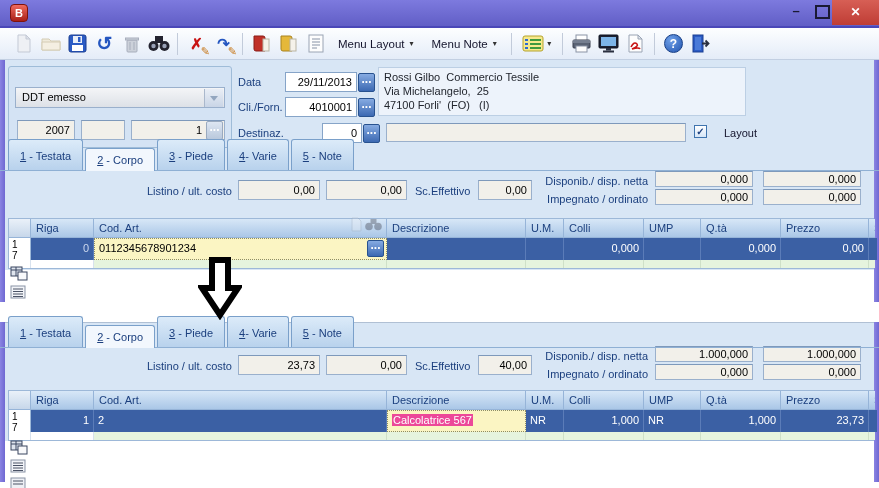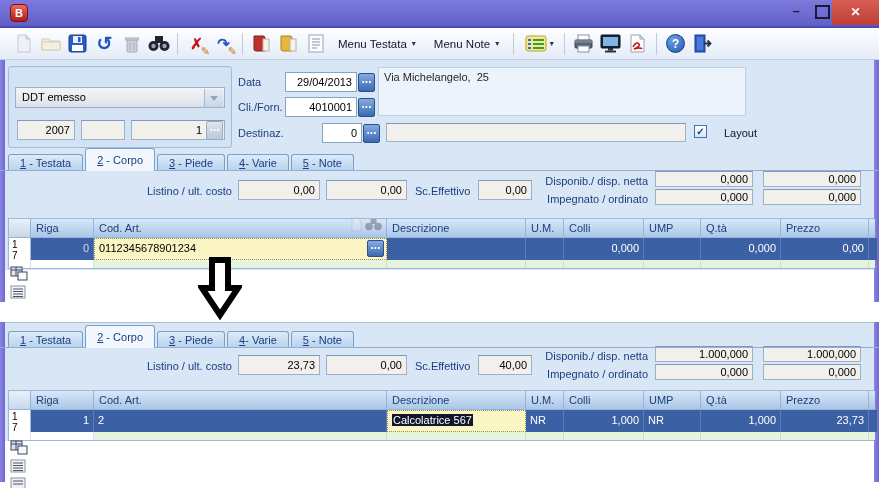--- a/index.html
+++ b/index.html
@@ -47,21 +47,21 @@
          border-left:1px solid #aab8cc;}
   .ddbtn:after{content:"";position:absolute;left:5px;top:7px;border-left:4px solid transparent;
          border-right:4px solid transparent;border-top:5px solid #93a6bf;}
   .custbox{left:378px;top:67px;width:368px;height:49px;background:#edf3fb;border:1px solid #bccfe4;
            box-sizing:border-box;padding:2px 0 0 5px;color:#22262e;line-height:14px;}
   .custbox div{white-space:pre;}
   .cb{width:13px;height:13px;background:linear-gradient(#ffffff,#d6e6f7);border:1px solid #3f74ae;
       text-align:center;line-height:11px;font-size:10px;color:#1b3f7e;font-weight:bold;box-sizing:border-box;}
   
   .tabstrip{display:flex;align-items:flex-end;}
-  .tab{height:17px;border:1px solid #7aa0ca;border-bottom:none;border-radius:3px 3px 0 0;
+  .tab{height:32px;border:1px solid #7aa0ca;border-bottom:none;border-radius:3px 3px 0 0;
        background:linear-gradient(#dcebf9,#b7d1ec);color:#1b3f7e;display:flex;align-items:center;
        padding:0 11px;margin-right:2px;box-sizing:border-box;}
   .tab.active{background:#f2f7fd;height:23px;z-index:3;}
   .tab .tlbl{display:inline-block;}
   .tab .tlbl::first-letter{text-decoration:underline;}
   .tabline{height:1px;background:#8fb0d4;}
   
   .grid{left:8px;width:866px;background:#fff;border:1px solid #9db8d8;box-sizing:border-box;}
   .hrow{display:flex;height:19px;}
   .hc{background:linear-gradient(#d7e7f7,#aac7e7);border-right:1px solid #96b4d8;border-bottom:1px solid #96b4d8;
@@ -70,21 +70,21 @@
   .drow{display:flex;height:22px;}
   .dc{background:#3b60a4;border-right:1px solid #5b7cb8;color:#fff;padding:4px 4px 0 4px;
       box-sizing:border-box;overflow:visible;flex:none;}
   .dc.num{text-align:right;}
   .dc.rowhdr{background:#fff;border-right:1px solid #9db8d8;color:#000;font-size:10px;line-height:11px;
              padding:1px 0 0 3px;overflow:visible;z-index:2;}
   .dc.yellow{background:#fbf5c3;border:1px dotted #8d8d66;color:#000;position:relative;padding:3px 4px 0 4px;}
   .grow{display:flex;height:8px;}
   .gc{background:#e6f4de;border-right:1px solid #cfe0c8;box-sizing:border-box;flex:none;}
   .gc.white{background:#fff;border-right:1px solid #d8e2ee;}
-  .sel{background:#0f172a;color:#fff;padding:0 1px;}
+  .sel{background:#ec4899;color:#fff;padding:0 1px;}
   
   .gico{left:10px;width:18px;height:15px;}
   .ghost{opacity:.32;}
 </style>
 </head>
 <body>
 
 <div class="screen">
 
   <div class="abs titlebar">
@@ -160,21 +160,21 @@
     <div class="tbi">
       <svg width="16" height="19">
           <rect x="1" y="1" width="14" height="17" fill="#fdfdfd" stroke="#9aa4b4"></rect>
           <line x1="4" y1="5" x2="12" y2="5" stroke="#8893a6"></line>
           <line x1="4" y1="8" x2="12" y2="8" stroke="#8893a6"></line>
           <line x1="4" y1="11" x2="12" y2="11" stroke="#8893a6"></line>
           <line x1="4" y1="14" x2="9" y2="14" stroke="#8893a6"></line>
         </svg>
     </div>
     <div class="tbmenu">
-      <span>Menu Testata</span>
+      <span>Menu Layout</span>
         <span class="arr">▾</span>
     </div>
     <div class="tbmenu">
       <span>Menu Note</span>
         <span class="arr">▾</span>
     </div>
     <div class="tbsep"></div>
     <div class="tbi" style="width:40px">
       <svg width="22" height="17">
           <rect x="1" y="1" width="20" height="15" rx="2" fill="#f6e98c" stroke="#b5a32e"></rect>
@@ -233,29 +233,31 @@
       <span>DDT emesso</span>
       <span class="ddbtn"></span>
     </div>
     <div class="abs sunken" style="left:8px;top:53px;width:58px;height:20px">2007</div>
     <div class="abs sunken" style="left:72px;top:53px;width:44px;height:20px"></div>
     <div class="abs sunken" style="left:122px;top:53px;width:94px;height:20px;padding-right:22px">1</div>
     <div class="abs dots gray" style="left:197px;top:54px">...</div>
   </div>
 
   <div class="abs lbl" style="left:238px;top:76px">Data</div>
-  <div class="abs wfield" style="left:285px;top:72px;width:72px;height:20px">29/04/2013</div>
+  <div class="abs wfield" style="left:285px;top:72px;width:72px;height:20px">29/11/2013</div>
   <div class="abs dots" style="left:358px;top:73px">...</div>
 
   <div class="abs lbl" style="left:238px;top:101px">Cli./Forn.</div>
   <div class="abs wfield" style="left:285px;top:97px;width:72px;height:20px">4010001</div>
   <div class="abs dots" style="left:358px;top:98px">...</div>
 
   <div class="abs custbox">
+    <div>Rossi Gilbo  Commercio Tessile</div>
     <div>Via Michelangelo,  25</div>
+    <div>47100 Forli'  (FO)   (I)</div>
   </div>
 
   <div class="abs lbl" style="left:238px;top:127px">Destinaz.</div>
   <div class="abs wfield" style="left:322px;top:123px;width:40px;height:20px">0</div>
   <div class="abs dots" style="left:363px;top:124px">...</div>
   <div class="abs sunken" style="left:386px;top:123px;width:300px;height:19px;text-align:left"></div>
   <div class="abs cb" style="left:694px;top:125px"><span>✓</span></div>
   <div class="abs lbl" style="left:724px;top:127px;color:#14142c">Layout</div>
 
   <div class="abs tabstrip" style="left:8px;top:148px;height:23px">

